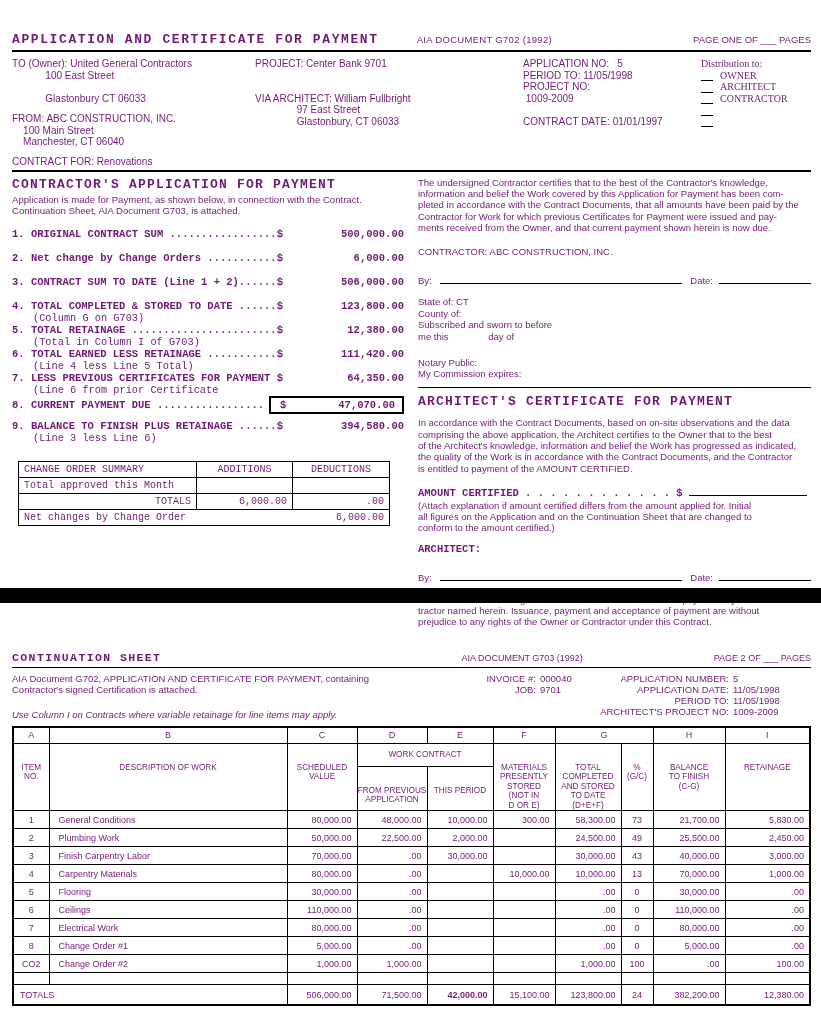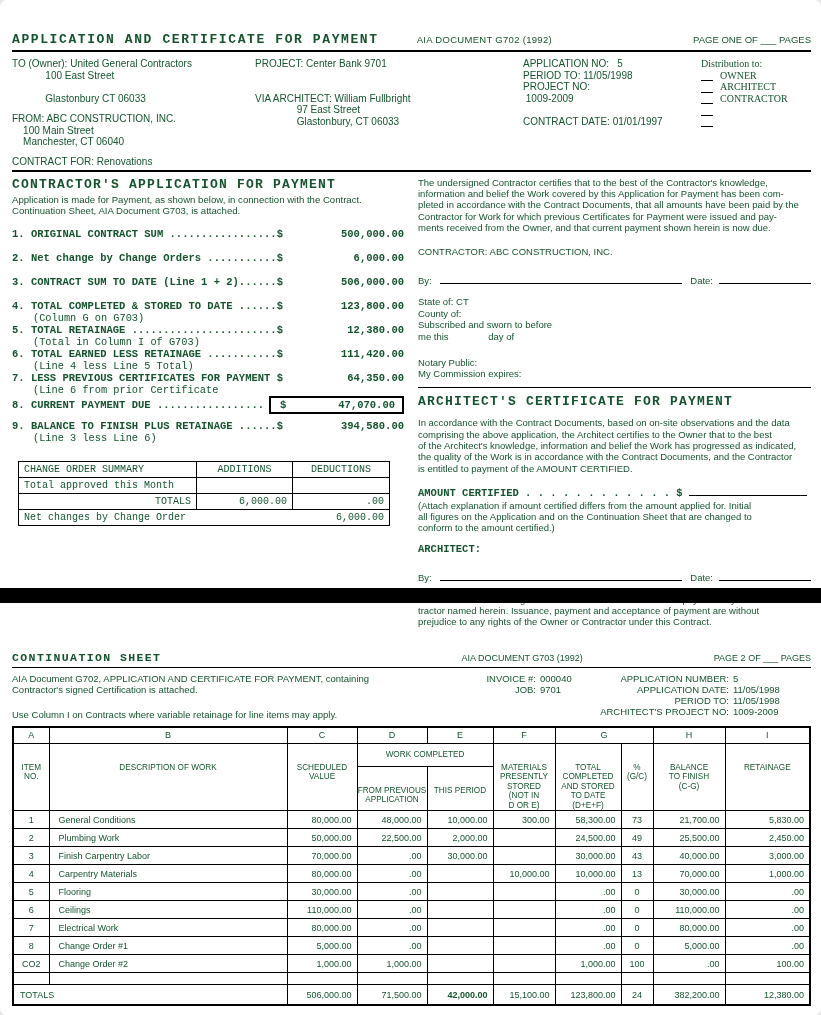--- a/index.html
+++ b/index.html
@@ -1,22 +1,21 @@
 <!DOCTYPE html>
 <html><head>
 <meta charset="utf-8">
 <style>
   * { margin:0; padding:0; box-sizing:border-box; }
   html,body { background:#e8e8e8; }
   .sheet {
     position:relative; width:821px; height:1015px; margin:0 auto;
-    background:#ffffff; color:#14532d;
+    background:#ffffff; color:#701a75;
     font-family:"Liberation Sans","DejaVu Sans",sans-serif;
     overflow:hidden;
-    border-radius:7px;
   }
   .pre { white-space:pre; }
   .preline { white-space:pre-line; }
 
   
   .page1 { position:absolute; top:0; left:0; width:821px; height:588px; padding:32px 10px 0 12px; }
   .p1-head { display:flex; align-items:baseline; }
   .doc-title { font-family:"Liberation Mono","DejaVu Sans Mono",monospace; font-weight:bold; font-size:13px; letter-spacing:1.6px; }
   .doc-ref { font-size:9.5px; margin-left:38px; letter-spacing:.3px; }
   .p1-head .page-label { margin-left:auto; font-size:9.5px; }
@@ -68,21 +67,21 @@
 
   
   .page2 { position:absolute; top:603px; left:0; width:821px; padding:48px 10px 0 12px; }
   .p2-head { display:flex; align-items:baseline; }
   .p2-title { font-family:"Liberation Mono","DejaVu Sans Mono",monospace; font-weight:bold; font-size:11.5px; letter-spacing:1.4px; }
   .p2-ref { font-size:9px; margin-left:300px; }
   .p2-head .page-label { margin-left:auto; font-size:9px; }
 
   .p2-info { display:flex; font-size:9.5px; line-height:11px; margin-top:5px; }
   .p2-left { width:462px; }
-  .p2-note { margin-top:14px; }
+  .p2-note { margin-top:14px;font-style:italic; }
   .inv-block { width:122px; }
   .meta-block { flex:1; }
   .kv { display:flex; }
   .inv-block .k { width:62px; text-align:right; }
   .meta-block .k { width:133px; text-align:right; }
   .kv .v { padding-left:4px; }
 
   .g703-table { border-collapse:collapse; table-layout:fixed; width:100%; margin-top:6px;
                 font-size:9px; }
   .g703-table th, .g703-table td { border:1px solid #000; font-weight:normal; overflow:hidden; }
@@ -399,21 +398,21 @@
         <th colspan="2">G</th>
         <th>H</th>
         <th>I</th>
       </tr>
       <tr class="hdr hdr1">
         <th rowspan="2">ITEM
 NO.</th>
         <th rowspan="2">DESCRIPTION OF WORK</th>
         <th rowspan="2">SCHEDULED
 VALUE</th>
-        <th colspan="2" class="wc">WORK COMPLETED</th>
+        <th colspan="2" class="wc">WORK CONTRACT</th>
         <th rowspan="2">MATERIALS
 PRESENTLY
 STORED
 (NOT IN
 D OR E)</th>
         <th rowspan="2">TOTAL
 COMPLETED
 AND STORED
 TO DATE
 (D+E+F)</th>

